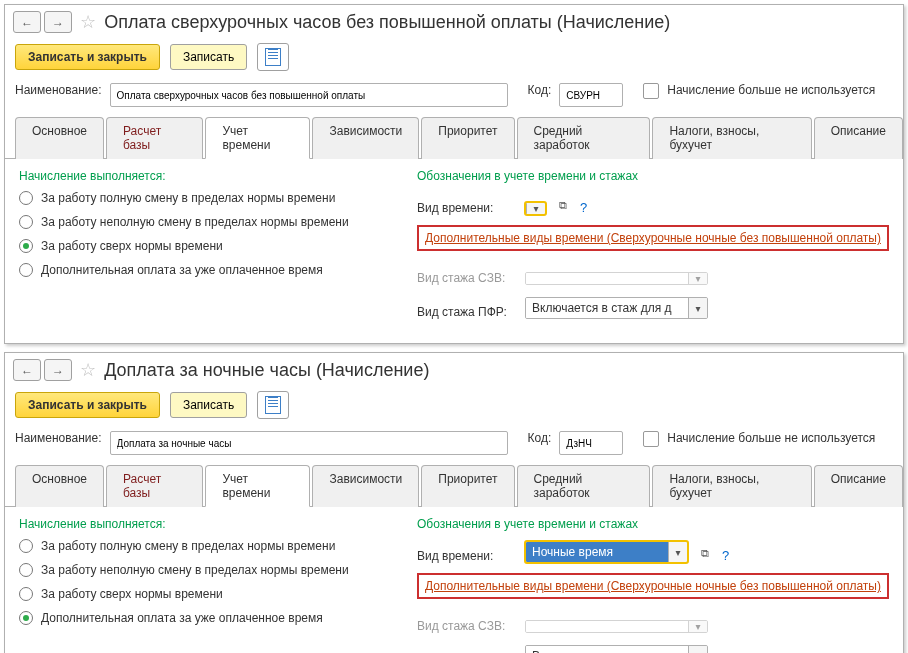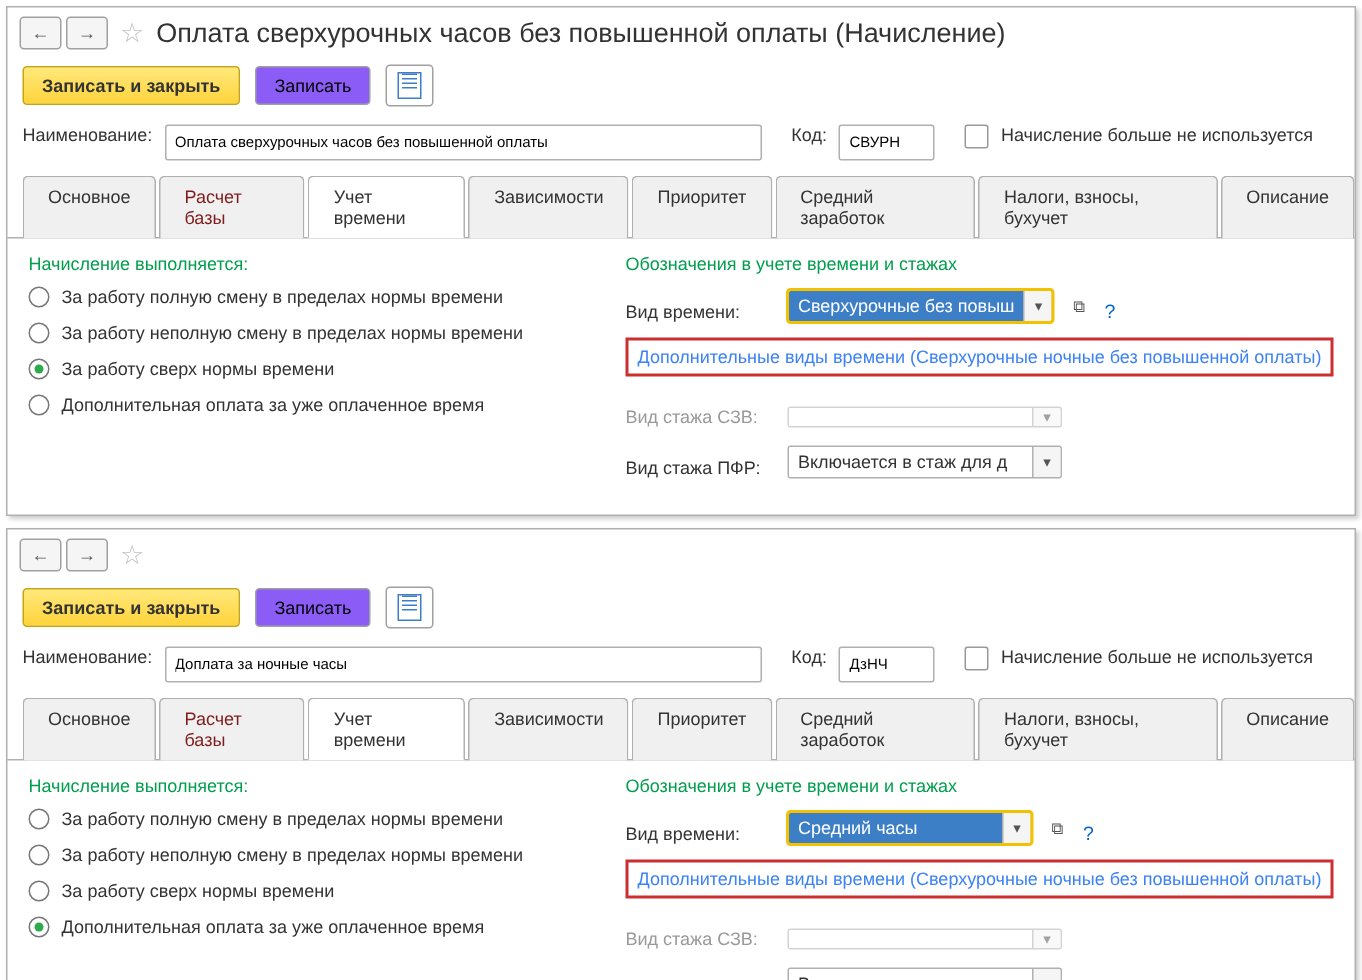--- a/index.html
+++ b/index.html
@@ -3,21 +3,21 @@
 <meta charset="utf-8">
 <style>
   body{margin:0;padding:4px;font-family:Arial,sans-serif;font-size:12px;color:#333;background:#fff}
   .window{border:1px solid #b0b0b0;margin-bottom:8px;background:#fff;box-shadow:2px 2px 3px rgba(0,0,0,0.2)}
   .winhead{display:flex;align-items:center;padding:6px 8px 10px 8px;gap:8px}
   .nav-btns{display:flex;gap:3px}
   .nav-btn{width:26px;height:20px;border:1px solid #a0a0a0;border-radius:3px;background:#f5f5f5;display:flex;align-items:center;justify-content:center;font-size:12px;color:#555;cursor:pointer}
   .star{color:#c0c0c0;font-size:18px;cursor:pointer}
   .title{font-size:18px;color:#333}
   .toolbar{display:flex;align-items:center;gap:10px;padding:0 10px 12px 10px}
-  .btn{padding:5px 12px;border:1px solid #a0a0a0;border-radius:3px;background:#8b5cf6;cursor:pointer;font-size:12px;line-height:14px}
+  .btn{padding:5px 12px;border:1px solid #a0a0a0;border-radius:3px;background:#fef9c3;cursor:pointer;font-size:12px;line-height:14px}
   .btn-primary{background:linear-gradient(#ffe87c,#ffd43b);border-color:#c9a50b;font-weight:bold;color:#333}
   .icon-btn{width:30px;height:26px;border:1px solid #a0a0a0;border-radius:3px;background:#fff;display:flex;align-items:center;justify-content:center;cursor:pointer}
   .doc-icn{width:14px;height:16px;border:1px solid #3d7fc7;position:relative;background:#fff}
   .doc-icn::before,.doc-icn::after{content:"";position:absolute;left:2px;right:2px;height:1px;background:#3d7fc7}
   .doc-icn::before{top:3px;box-shadow:0 3px 0 #3d7fc7,0 6px 0 #3d7fc7}
   .row{display:flex;align-items:flex-start;gap:8px;padding:0 10px 10px 10px}
   .lbl{white-space:nowrap}
   .inp{border:1px solid #b0b0b0;border-radius:2px;padding:3px 6px;font-size:10px;height:16px}
   .chk{width:14px;height:14px;border:1px solid #999;border-radius:2px;background:#fff;display:inline-block;cursor:pointer;flex:none}
   .tabs{display:flex;padding-left:10px;gap:2px}
@@ -30,21 +30,21 @@
   .section-h{color:#009e4d;margin-bottom:8px}
   .radio-row{display:flex;align-items:flex-end;gap:8px;margin-bottom:10px;cursor:pointer}
   .radio{width:12px;height:12px;border:1px solid #777;border-radius:50%;display:flex;align-items:center;justify-content:center;flex:none}
   .radio.sel::after{content:"";width:6px;height:6px;background:#2dab4a;border-radius:50%}
   .frow{display:flex;align-items:flex-end;gap:8px;margin-bottom:10px;min-height:24px}
   .combo{display:flex;align-items:stretch;border:1px solid #b0b0b0;border-radius:2px;overflow:hidden}
   .combo.hl{outline:2px solid #f3c100;outline-offset:-1px}
   .combo-text{padding:3px 6px;font-size:12px;min-width:130px;background:#fff;display:flex;align-items:center}
   .combo-text.selblue{background:#3d7fc7;color:#fff}
   .combo-btn{width:18px;border-left:1px solid #b0b0b0;background:#f5f5f5;display:flex;align-items:center;justify-content:center;font-size:10px;color:#555;cursor:pointer}
-  .link-box{border:2px solid #cc2f2f;padding:4px 6px;color:#3b82f6;cursor:pointer;display:inline-block}
+  .link-box{border:2px solid #cc2f2f;padding:4px 6px;color:#c2410c;cursor:pointer;text-decoration:underline;display:inline-block}
   .help{color:#0066cc;font-size:13px;cursor:pointer}
   .muted{color:#999}
   .expand{width:18px;height:20px;display:flex;align-items:center;justify-content:center;cursor:pointer;font-size:11px;color:#555}
 </style>
 </head>
 <body>
 
 <div class="window">
   <div class="winhead">
     <div class="nav-btns">
@@ -100,21 +100,20 @@
       <div class="radio-row">
           <span class="radio"></span>
           <span>Дополнительная оплата за уже оплаченное время</span>
         </div>
     </div>
     <div class="col" style="flex:1">
       <div class="section-h">Обозначения в учете времени и стажах</div>
       <div class="frow">
         <span class="lbl" style="width:100px">Вид времени:</span>
         <div class="combo hl">
-          <div class="combo-text selblue">Сверхурочные без повыш</div>
           <div class="combo-btn">▾</div>
         </div>
         <div class="expand">⧉</div>
         <span class="help">?</span>
       </div>
       <div class="frow">
         <span class="link-box">Дополнительные виды времени (Сверхурочные ночные без повышенной оплаты)</span>
       </div>
       <div class="frow">
         <span class="lbl muted" style="width:100px">Вид стажа СЗВ:</span>
@@ -134,20 +133,21 @@
   </div>
 </div>
 
 <div class="window">
   <div class="winhead">
     <div class="nav-btns">
       <div class="nav-btn">←</div>
       <div class="nav-btn">→</div>
     </div>
     <span class="star">☆</span>
+    <span class="title">Доплата за ночные часы (Начисление)</span>
   </div>
   <div class="toolbar">
     <button class="btn btn-primary">Записать и закрыть</button>
     <button class="btn">Записать</button>
     <div class="icon-btn">
         <div class="doc-icn"></div>
       </div>
   </div>
   <div class="row">
     <span class="lbl">Наименование:</span>
@@ -188,21 +188,21 @@
       <div class="radio-row">
           <span class="radio sel"></span>
           <span>Дополнительная оплата за уже оплаченное время</span>
         </div>
     </div>
     <div class="col" style="flex:1">
       <div class="section-h">Обозначения в учете времени и стажах</div>
       <div class="frow">
         <span class="lbl" style="width:100px">Вид времени:</span>
         <div class="combo hl">
-          <div class="combo-text selblue">Средний часы</div>
+          <div class="combo-text selblue">Ночные время</div>
           <div class="combo-btn">▾</div>
         </div>
         <div class="expand">⧉</div>
         <span class="help">?</span>
       </div>
       <div class="frow">
         <span class="link-box">Дополнительные виды времени (Сверхурочные ночные без повышенной оплаты)</span>
       </div>
       <div class="frow">
         <span class="lbl muted" style="width:100px">Вид стажа СЗВ:</span>

